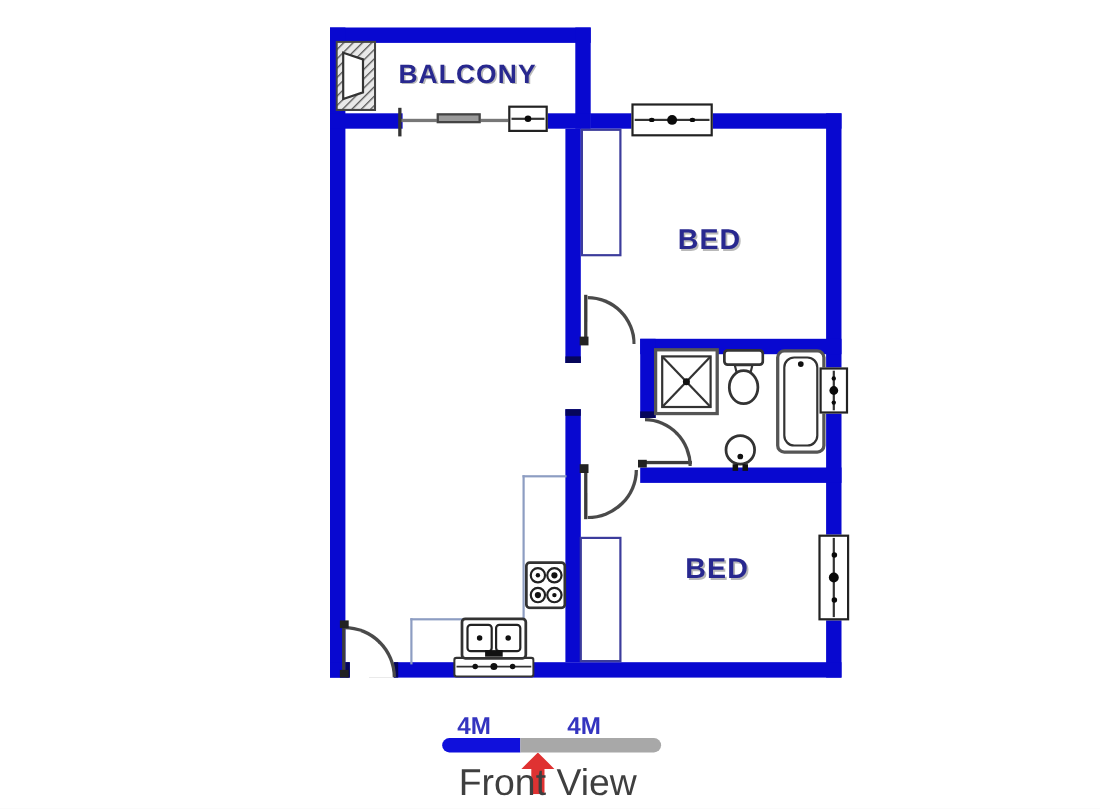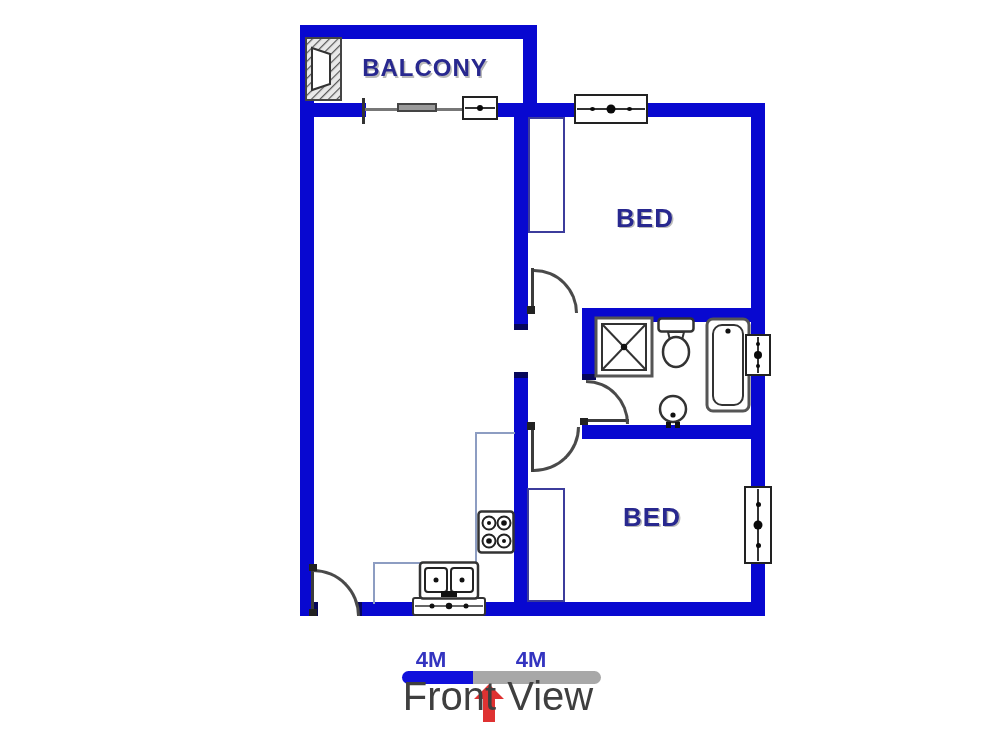--- a/index.html
+++ b/index.html
@@ -26,21 +26,21 @@
     position:absolute;transform:translate(-50%,-50%);color:var(--label);
     font-weight:bold;letter-spacing:1px;white-space:nowrap;z-index:4;
     text-shadow:1.5px 1.5px 0 rgba(100,100,100,.45);
   }
   .fix{position:absolute;z-index:2;}
   .slider-track{position:absolute;background:#777;z-index:2;}
   .slider-panel{position:absolute;background:#9a9a9a;border:2px solid #444;box-sizing:border-box;z-index:2;}
   .jamb{position:absolute;background:#333;z-index:2;}
   .scale-seg{position:absolute;z-index:2;}
   .scale-label{position:absolute;transform:translate(-50%,-50%);color:var(--scale_label);font-weight:bold;font-size:22px;z-index:3;}
-  #front-view-label{position:absolute;transform:translate(-50%,-50%);color:var(--view_text);font-size:40px;z-index:3;white-space:nowrap;}
+  #front-view-label{position:absolute;transform:translate(-50%,-50%);color:var(--view_text);font-size:34px;z-index:3;white-space:nowrap;margin-top:16px;}
   #front-view-arrow{position:absolute;z-index:1;}
   svg{display:block;}
 </style>
 </head>
 <body>
 
 <div id="stage">
 
   <div class="wall" style="left:300px;top:25px;width:237px;height:14px"></div>
   <div class="wall" style="left:300px;top:25px;width:14px;height:591px"></div>

